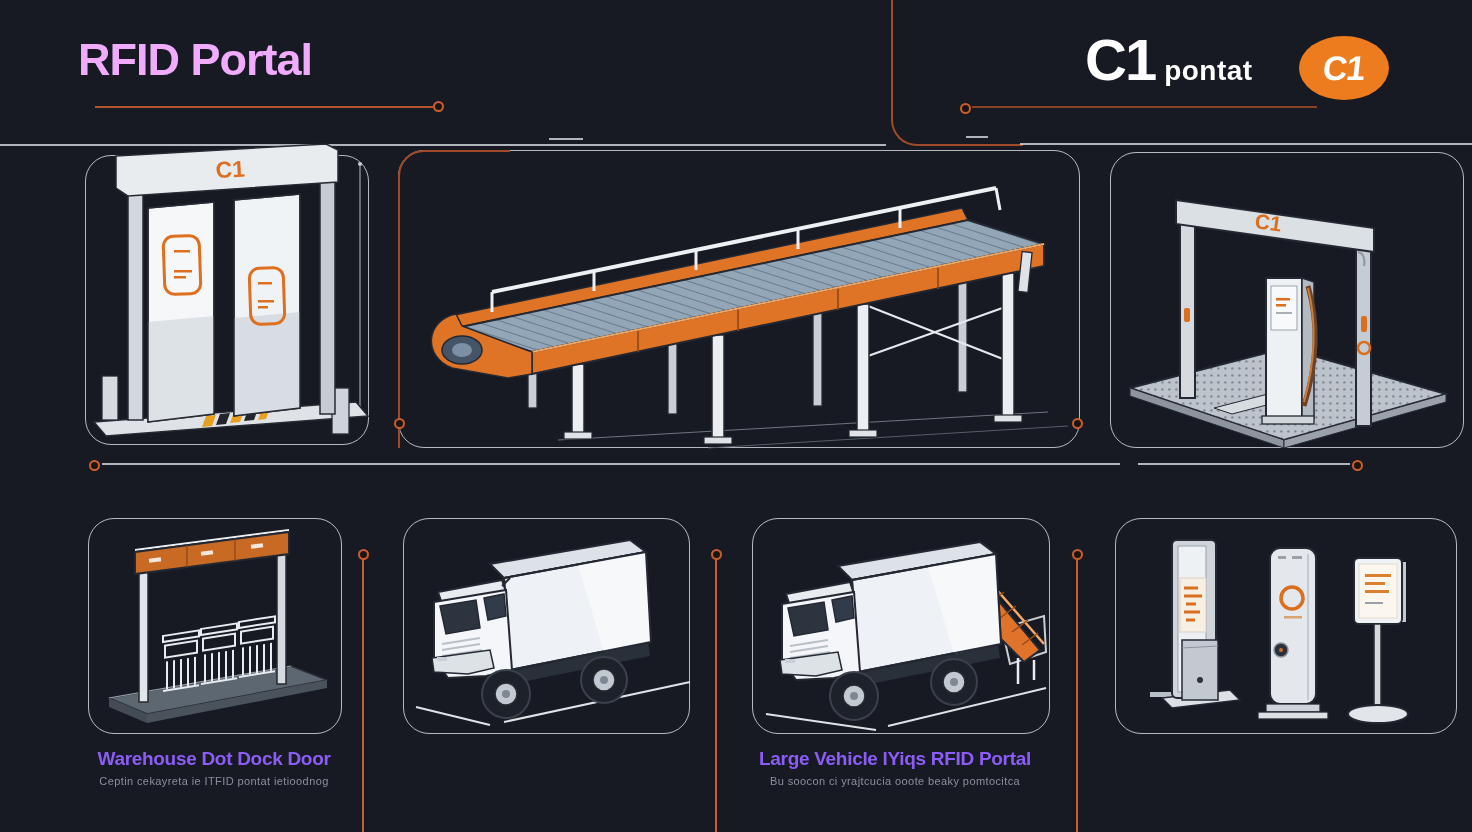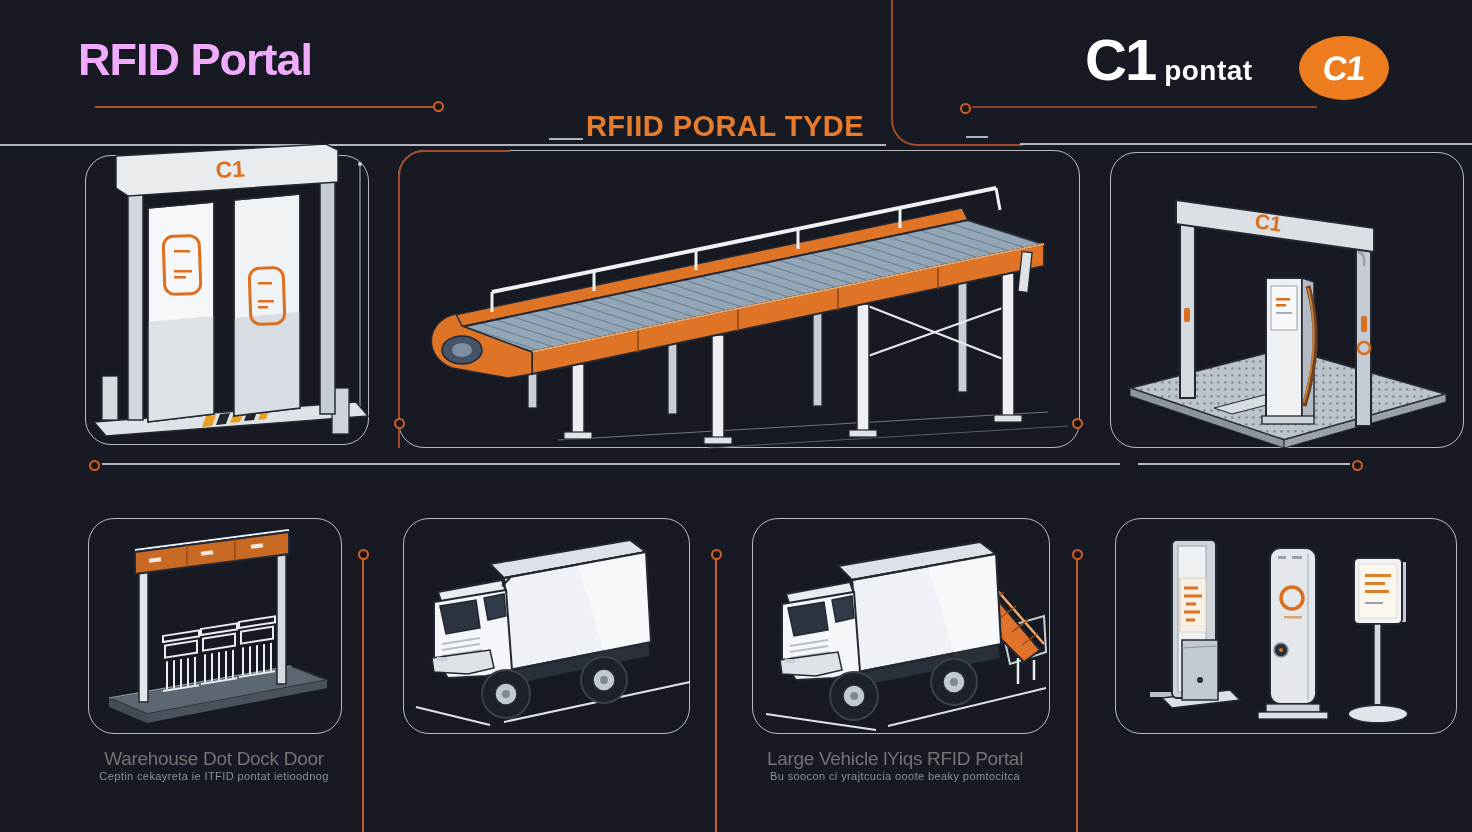--- a/index.html
+++ b/index.html
@@ -16,35 +16,34 @@
         color:#f0abfc;letter-spacing:-1px;}
   .center-title{position:absolute;left:540px;top:110px;width:370px;text-align:center;
         font-size:29px;font-weight:bold;color:#e67c2d;letter-spacing:.5px;}
   .brand{position:absolute;left:1085px;top:26px;display:flex;align-items:baseline;gap:9px;color:#fff;}
   .brand .c1{font-size:58px;font-weight:bold;letter-spacing:-2px;}
   .brand .smart{font-size:28px;font-weight:bold;letter-spacing:.5px;}
   .badge{position:absolute;left:1299px;top:36px;width:90px;height:64px;background:#ec7c1e;
         border-radius:50%;display:flex;align-items:center;justify-content:center;}
   .badge span{color:#fff;font-size:34px;font-weight:bold;transform:skewX(-6deg);letter-spacing:-1px;}
   .caption{position:absolute;width:320px;text-align:center;}
-  .caption .t{font-size:19px;font-weight:normal;color:#737373;letter-spacing:-.3px;}
-  .caption .s{font-size:11px;color:#8b909c;letter-spacing:.4px;}
+  .caption .t{font-size:19px;font-weight:bold;color:#8b5cf6;letter-spacing:-.3px;}
+  .caption .s{margin-top:5px;font-size:11px;color:#8b909c;letter-spacing:.4px;}
   svg{position:absolute;overflow:visible;}
   svg text{font-family:"Liberation Sans",sans-serif;font-weight:bold;}
 </style>
 </head>
 <body>
 
 <div class="stage">
 
   <div class="main-title">RFID Portal</div>
   <div class="oline" style="left:95px;top:106px;width:338px;height:2px;"></div>
   <div class="ring" style="left:433px;top:101px;"></div>
 
-  <div class="center-title">RFIID PORAL TYDE</div>
   <div class="hline" style="left:549px;top:138px;width:34px;"></div>
   <div class="hline" style="left:966px;top:136px;width:22px;"></div>
   <div class="hline" style="left:0;top:144px;width:886px;"></div>
   <div class="abs" style="left:891px;top:-24px;width:130px;height:168px;border-left:2px solid #a14a29;border-bottom:2px solid #a14a29;border-bottom-left-radius:26px;"></div>
   <div class="hline" style="left:1020px;top:143px;width:452px;"></div>
 
   <div class="brand">
     <span class="c1">C1</span>
     <span class="smart">pontat</span>
   </div>

